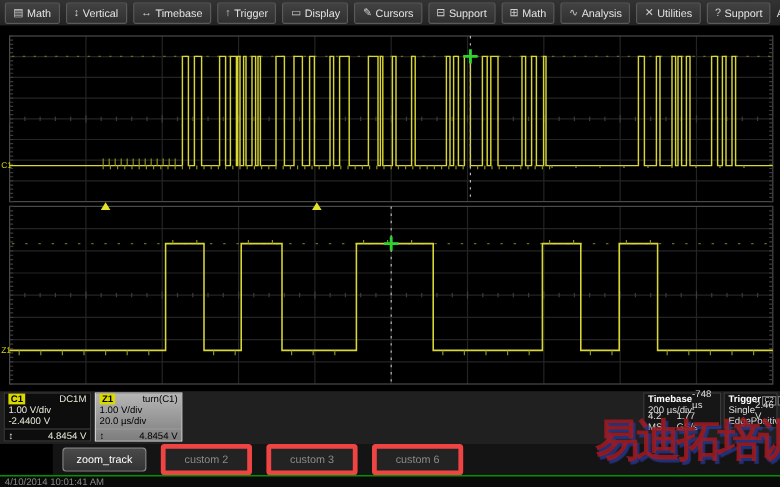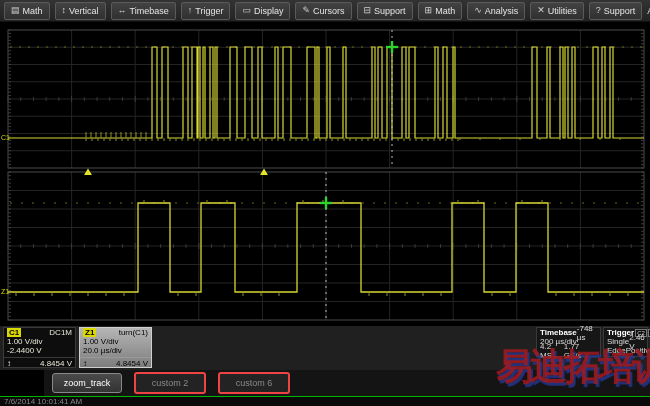--- a/index.html
+++ b/index.html
@@ -28,21 +28,21 @@
   .right{text-align:left;width:100%;}
   .tb-box{left:536px;top:1px;width:65px;height:30px;background:#161616;border:1px solid #3a3a3a;color:#ddd;}
   .trg-box{left:603px;top:1px;width:45px;height:30px;background:#161616;border:1px solid #3a3a3a;color:#ddd;}
   .hdr{font-weight:bold;color:#fff;}
   .badge{border:1px solid #777;background:#0a0a0a;color:#ddd;font-size:6px;padding:0 1px;line-height:7px;margin-left:1px;}
   .x1-line{position:absolute;left:538px;top:49px;color:#ddd;font-size:8px;display:flex;gap:8px;justify-content:space-between;}
   
   .tabsbar{position:absolute;left:0;top:370px;width:650px;height:26px;background:#141414;
            display:flex;align-items:center;padding-left:8px;box-sizing:border-box;gap:12px;margin-left:44px;}
   .tab{width:68px;height:18px;display:flex;align-items:center;justify-content:center;
-       font-size:9px;color:#8a8a8a;background:#232323;border:2px solid #ef4444;border-radius:3px;}
+       font-size:9px;color:#8a8a8a;background:#232323;border:4px solid #ef4444;border-radius:3px;}
   .tab.active{background:linear-gradient(#4a4a4a,#333);border:1px solid #888;color:#fff;}
   
   .statusbar{position:absolute;left:0;top:396px;width:650px;height:10px;background:#0a0a0a;
              border-top:1px solid #00b400;box-sizing:border-box;display:flex;justify-content:space-between;
              align-items:center;padding:0 4px;font-size:8px;color:#ddd;}
   .status-time{color:#888;}
   
   .watermark{position:absolute;left:496px;top:342px;font-size:37px;font-weight:bold;letter-spacing:-3px;
              color:rgba(158,26,32,0.88);text-shadow:2px 3px 1px rgba(38,58,150,0.78);z-index:9;pointer-events:none;white-space:nowrap;}
   .watermark-url{position:absolute;left:501px;top:381px;font-size:15px;font-weight:bold;font-style:italic;
@@ -612,23 +612,24 @@
 
     <div class="x1-line">
       <span>X1=</span>
       <span>950.034 µs</span>
     </div>
   </div>
 
   <div class="tabsbar" id="tabsbar">
       <div class="tab active">zoom_track</div>
       <div class="tab">custom 2</div>
+      <div class="tab">custom 3</div>
       <div class="tab">custom 6</div>
     </div>
 
   <div class="statusbar">
-    <span class="status-time">7/6/2014 10:01:41 AM</span>
+    <span class="status-time">4/10/2014 10:01:41 AM</span>
   </div>
 
   <div class="watermark">易迪拓培训</div>
   <div class="watermark-url">www.edatop.com</div>
 
 </div>
 
 </body></html>

